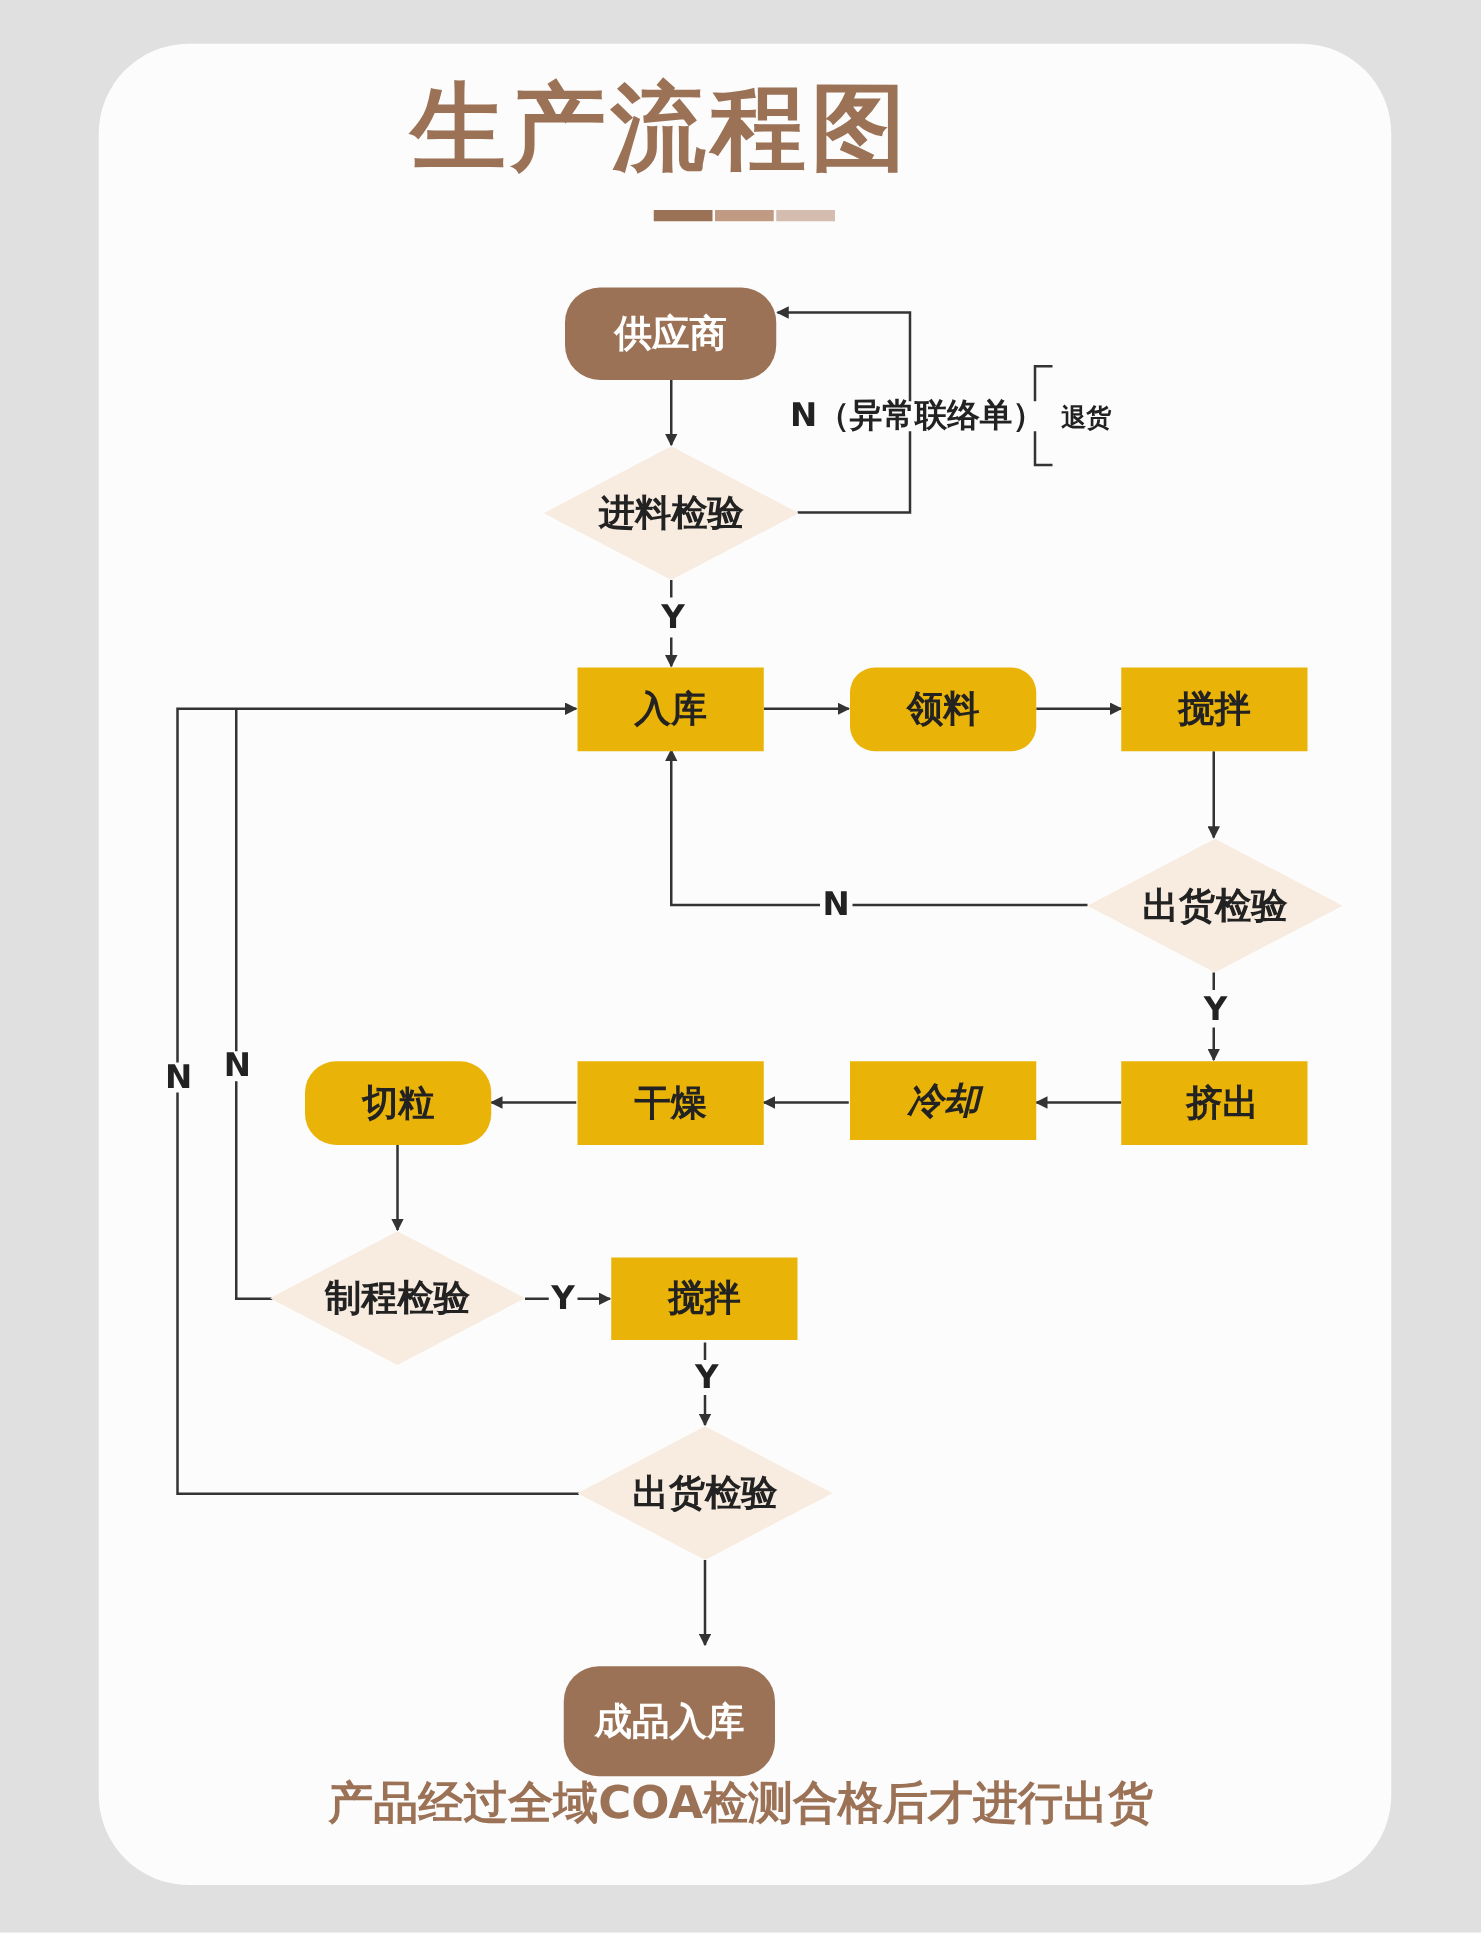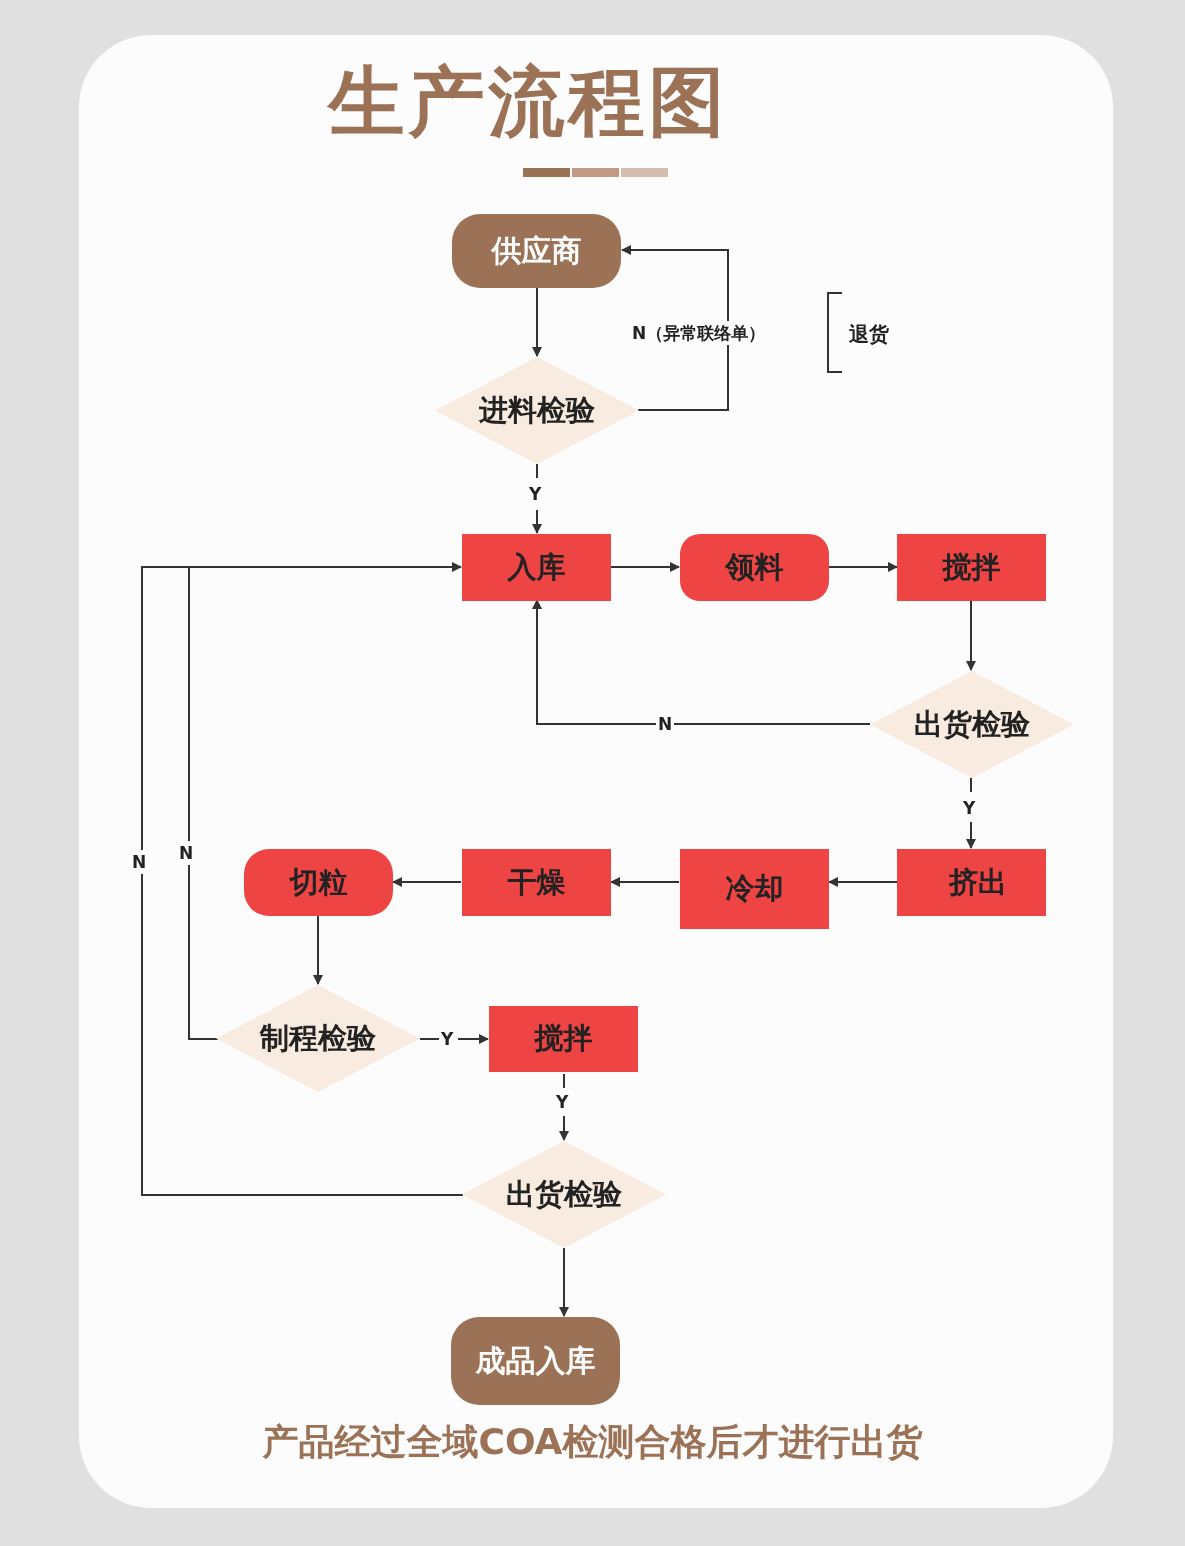--- a/index.html
+++ b/index.html
@@ -29,33 +29,33 @@
     position: absolute; left: 0; top: 0;
   }
   .node {
     position: absolute;
     display: flex; align-items: center; justify-content: center;
     font-weight: bold; font-size: 29px; color: #222;
     box-sizing: border-box;
   }
   .node.terminal {
     background: #9b7256; color: #fff;
-    border-radius: 28px; font-size: 30px;
+    border-radius: 28px; font-size: 30px; margin-top: 16px;
   }
-  .node.process { background: #ef4444; }
+  .node.process { background: #eab308; }
   .node.decision { background: transparent; }
   .node.decision::before {
     content: ""; position: absolute; inset: 0;
     background: #f8ebdf;
     clip-path: polygon(50% 0, 100% 50%, 50% 100%, 0 50%);
     z-index: -1;
   }
   .decision { z-index: 1; }
   .lbl {
-    position: absolute; font-weight: bold; font-size: 17px; color: #222;
+    position: absolute; font-weight: bold; font-size: 26px; color: #222;
     background: #fcfcfc; line-height: 24px; padding: 0 2px;
   }
   .side-note {
     position: absolute; font-weight: bold; font-size: 20px; color: #222;
   }
   .footer {
     position: absolute; left: 0; top: 1418px; width: 1185px;
     text-align: center; font-size: 36px; font-weight: bold; color: #9b7256;
   }
 </style>
@@ -116,21 +116,21 @@
   </g>
 </svg>
 
 <div class="node terminal" style="left:452px;top:214px;width:169px;height:74px;">供应商</div>
 <div class="node decision" style="left:435px;top:357px;width:204px;height:107px;">进料检验</div>
 <div class="node process" style="left:462px;top:534px;width:149px;height:67px;">入库</div>
 <div class="node process" style="left:680px;top:534px;width:149px;height:67px;border-radius:20px;">领料</div>
 <div class="node process" style="left:897px;top:534px;width:149px;height:67px;">搅拌</div>
 <div class="node decision" style="left:870px;top:671px;width:204px;height:107px;">出货检验</div>
 <div class="node process" style="left:897px;top:849px;width:149px;height:67px;padding-left:13px;">挤出</div>
-<div class="node process" style="left:680px;top:849px;width:149px;height:80px;">冷却</div>
+<div class="node process" style="left:680px;top:849px;width:149px;height:63px;font-style:italic;">冷却</div>
 <div class="node process" style="left:462px;top:849px;width:149px;height:67px;">干燥</div>
 <div class="node process" style="left:244px;top:849px;width:149px;height:67px;border-radius:25px;">切粒</div>
 <div class="node decision" style="left:216px;top:985px;width:204px;height:107px;">制程检验</div>
 <div class="node process" style="left:489px;top:1006px;width:149px;height:66px;">搅拌</div>
 <div class="node decision" style="left:462px;top:1141px;width:204px;height:107px;">出货检验</div>
 <div class="node terminal" style="left:451px;top:1317px;width:169px;height:88px;">成品入库</div>
 
 <div class="lbl" style="left:630px;top:321px;">N（异常联络单）</div>
 <div class="side-note" style="left:849px;top:321px;">退货</div>
 <div class="lbl" style="left:527px;top:482px;">Y</div>

